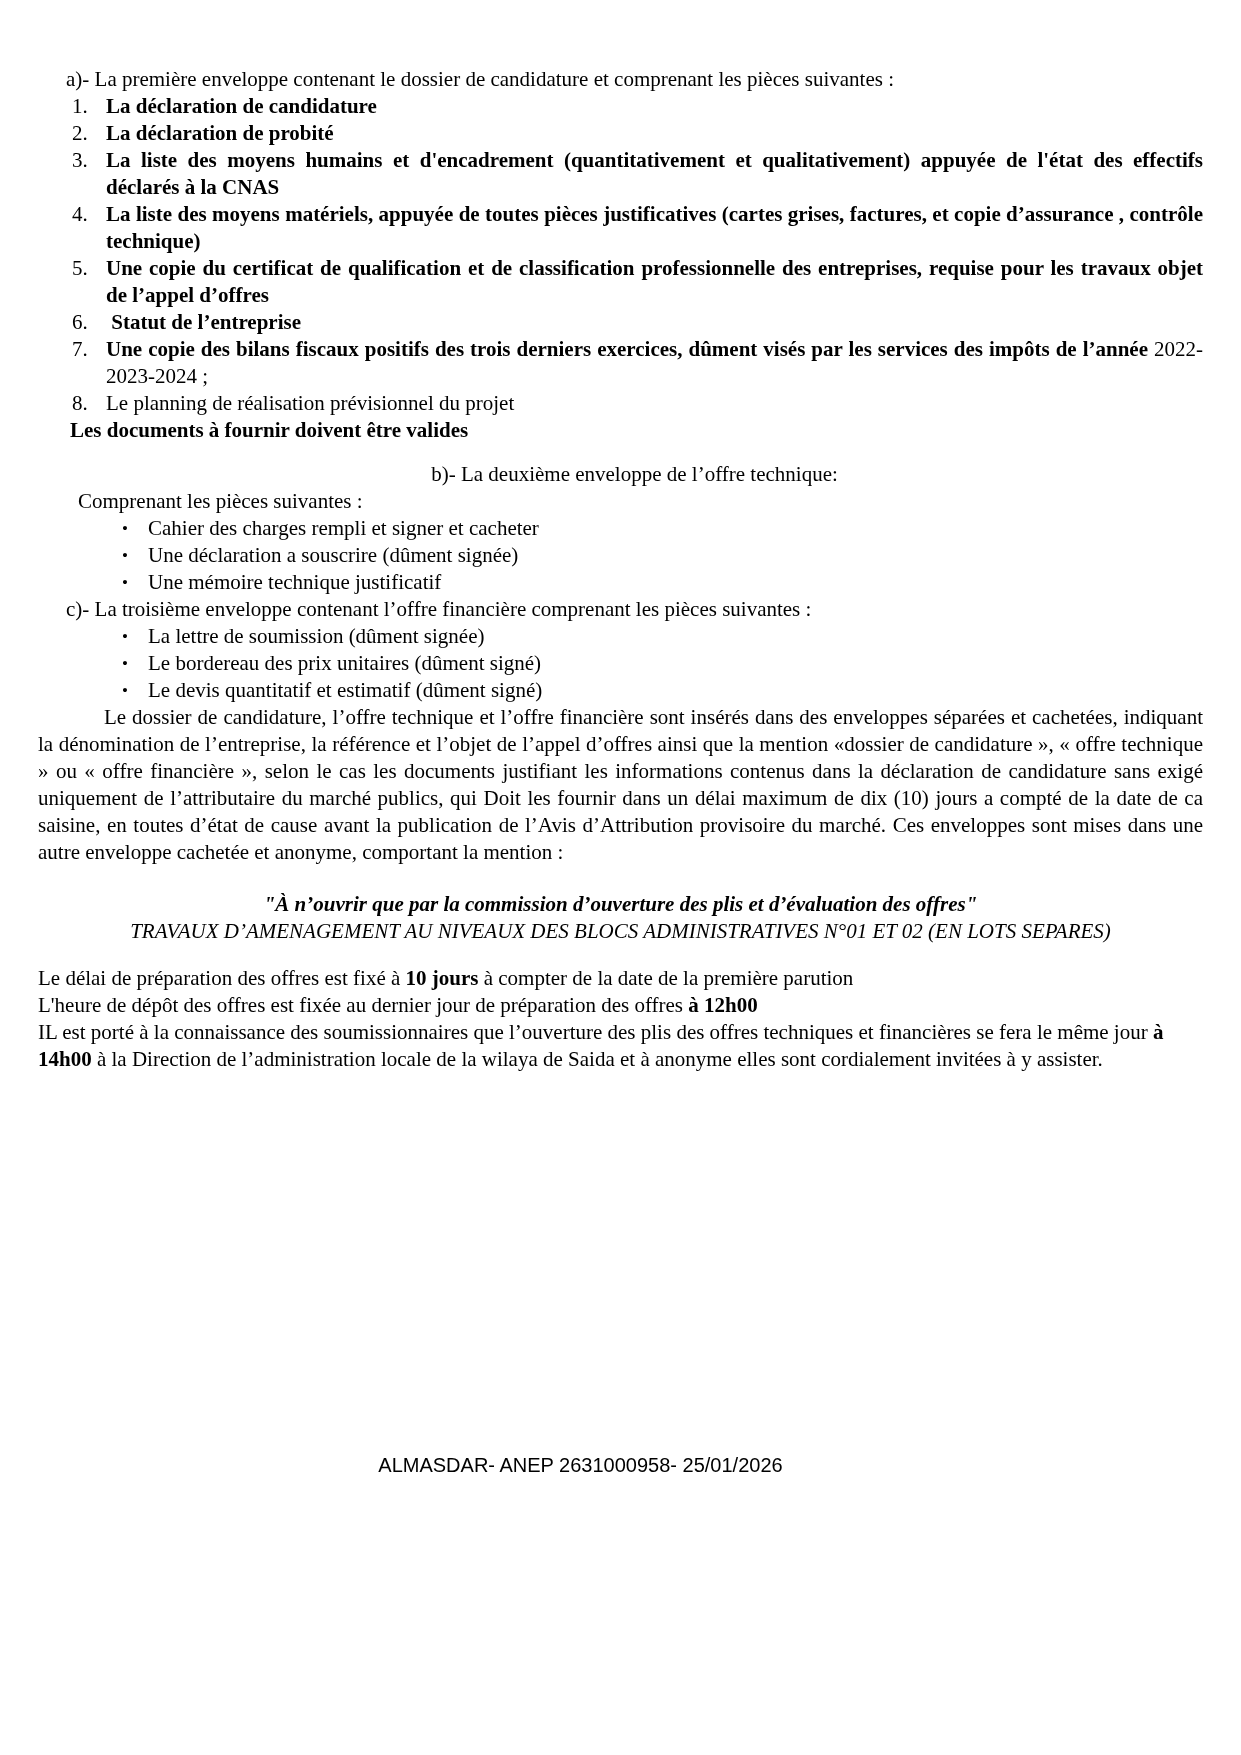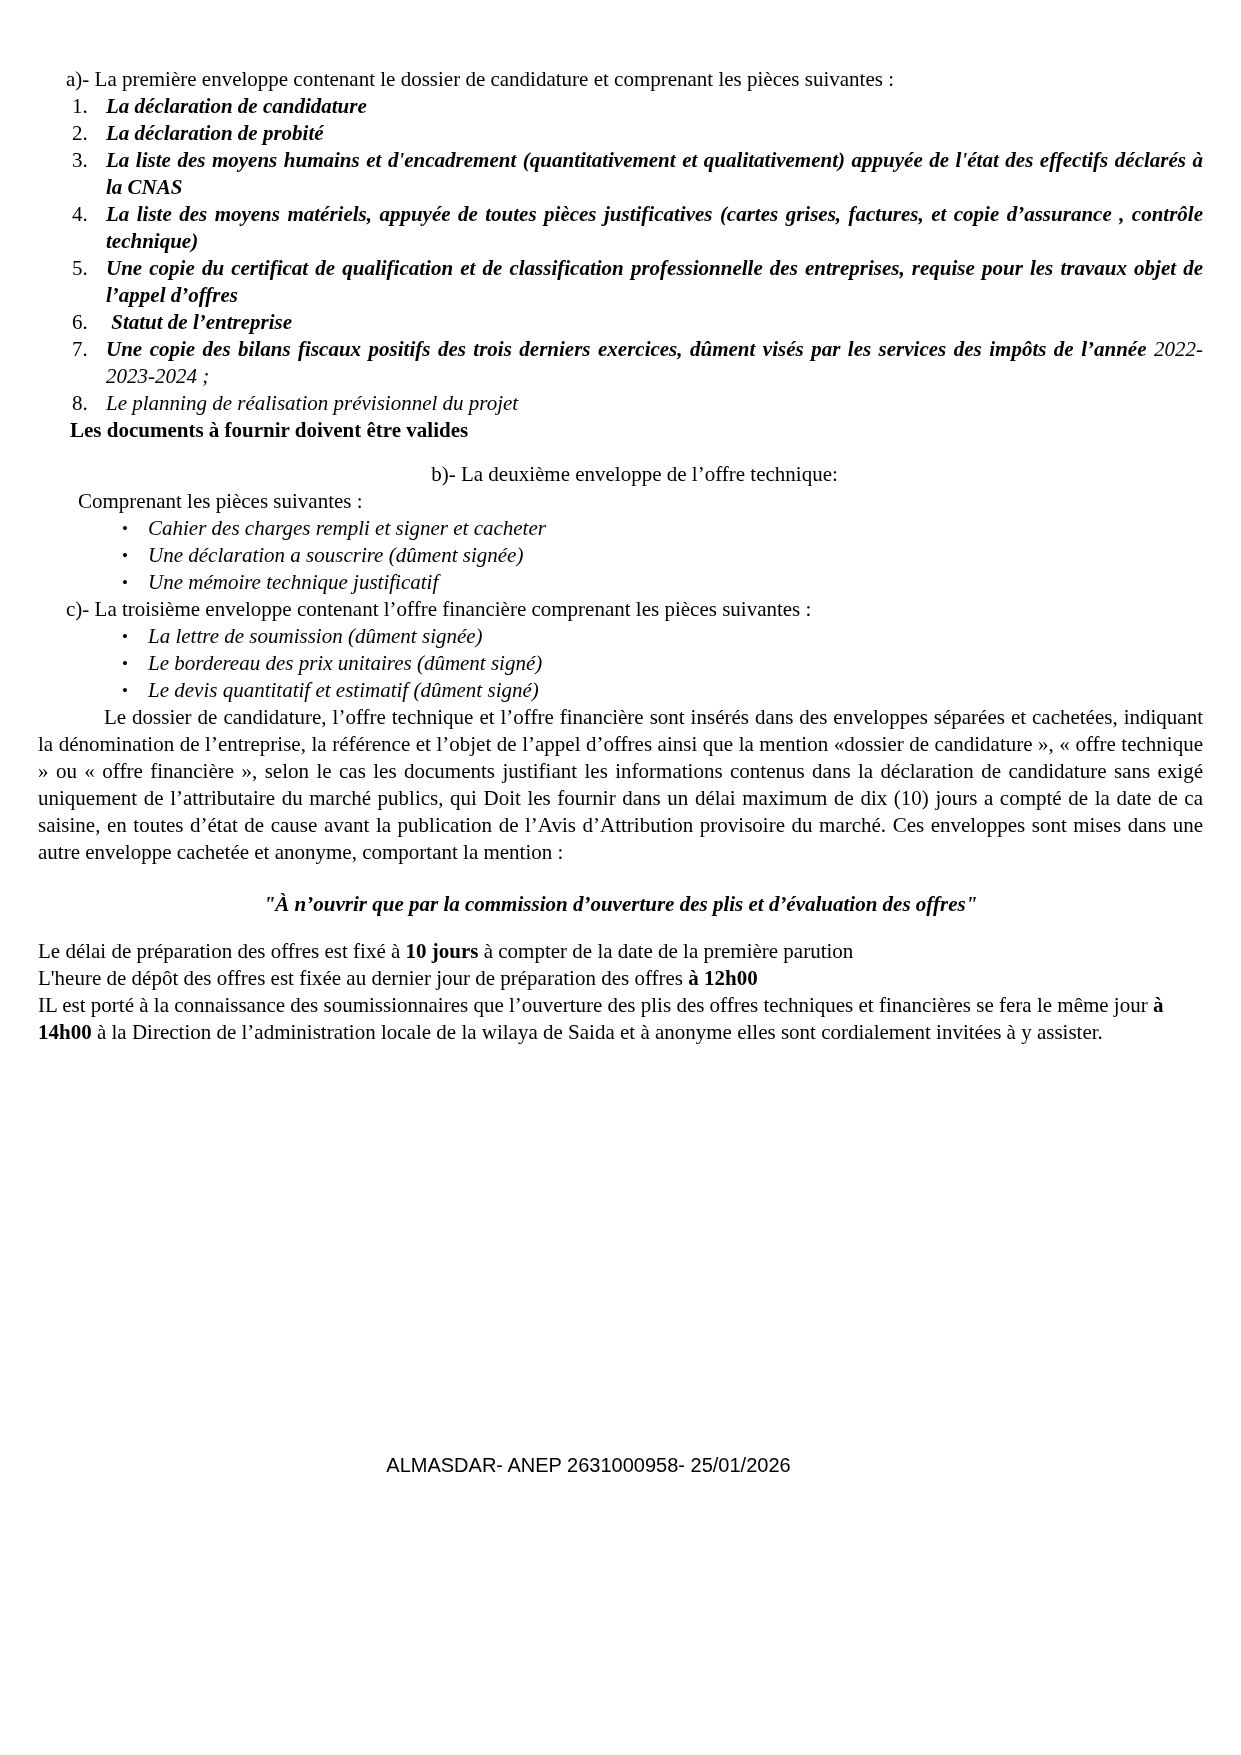--- a/index.html
+++ b/index.html
@@ -17,30 +17,30 @@
   }
   p { margin:0; }
   .h-abc { margin-left:28px; }
   .gap-before { margin-top:17px;text-align:center; }
   .sub-b { margin-left:40px; }
   ol,ul { list-style:none; margin:0; padding:0; }
   .numlist li { display:flex; margin-left:34px; }
   .numlist .num { flex:0 0 34px; }
   .bullist li { display:flex; margin-left:84px; }
   .bullist .blt { flex:0 0 26px; font-size:17px; }
-  .txt { flex:1 1 auto; min-width:0;font-style:italic; }
+  .txt { flex:1 1 auto; min-width:0; }
   li.justify .txt { text-align:justify; }
   .b { font-weight:700; }
   .valid-note { font-weight:700; margin-left:32px; }
   .bodypara { text-align:justify; text-indent:66px; }
   .quote { margin-top:25px; text-align:center; font-weight:700; font-style:italic; }
   .subject { text-align:center; font-style:italic; }
   .closing { margin-top:20px; }
   .footer {
-    position:absolute; bottom:16px; left:8px; width:1161px;
+    position:absolute; bottom:16px; left:0; width:1161px;
     text-align:center;
     font-family:"Liberation Sans","DejaVu Sans",sans-serif;
     font-size:20px; line-height:24px;
   }
 </style>
 </head>
 <body>
 
 <div class="page">
 
@@ -114,20 +114,21 @@
       </li>
       <li>
         <span class="blt">•</span>
         <span class="txt"><span>Le devis quantitatif et estimatif  (dûment signé)</span></span>
       </li>
     </ul>
 
   <p class="bodypara">Le dossier de candidature, l’offre technique et l’offre financière sont insérés dans des enveloppes séparées et cachetées, indiquant la dénomination de l’entreprise, la référence et l’objet de l’appel d’offres ainsi que la mention   «dossier de candidature », « offre technique » ou « offre financière », selon le cas les documents justifiant les informations contenus dans la déclaration de candidature sans exigé uniquement de l’attributaire du marché publics, qui Doit les fournir dans un délai maximum de dix (10) jours a compté de la date de ca saisine, en toutes d’état de cause avant la publication de l’Avis d’Attribution provisoire du marché. Ces enveloppes sont mises dans une autre enveloppe cachetée et anonyme, comportant la mention :</p>
 
   <p class="quote">"À n’ouvrir que par la commission d’ouverture des plis et d’évaluation des offres"</p>
+  <p class="subject">TRAVAUX D’AMENAGEMENT AU NIVEAUX DES BLOCS ADMINISTRATIVES N°01 ET 02  (EN LOTS SEPARES)</p>
 
   <div class="closing">
       <p><span>Le délai de préparation des offres est fixé à </span><span class="b">10 jours</span><span> à compter de la date de la première parution</span></p>
       <p><span>L'heure de dépôt des offres est fixée au dernier jour de préparation des offres </span><span class="b">à 12h00</span></p>
       <p><span>IL est porté à la connaissance des soumissionnaires que l’ouverture des plis des offres techniques et financières se fera le même jour </span><span class="b">à 14h00</span><span> à la Direction de l’administration locale de la wilaya de Saida et à anonyme elles sont cordialement invitées à y assister.</span></p>
     </div>
 
   <div class="footer">ALMASDAR- ANEP 2631000958- 25/01/2026</div>
 </div>
 

